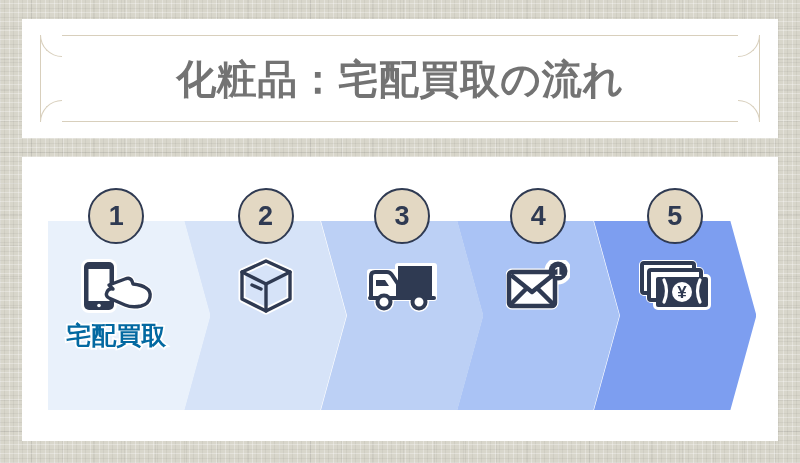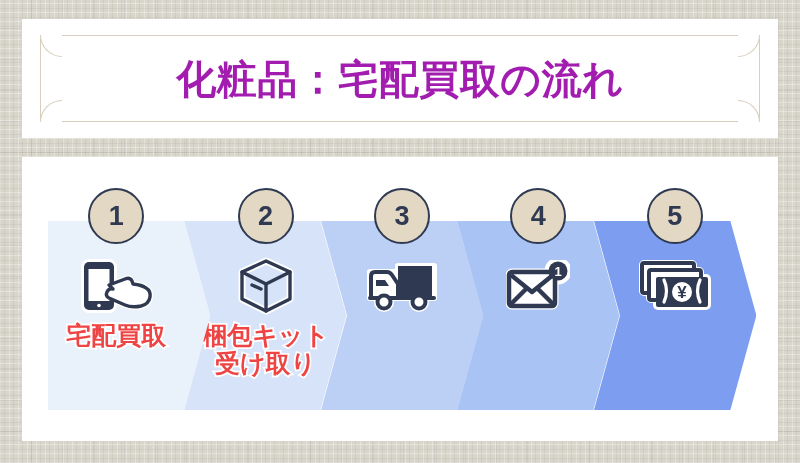--- a/index.html
+++ b/index.html
@@ -71,21 +71,21 @@
   .frame-corner.tr { right: -1px; top: -1px;    border-width: 0 1px 1px 0; border-bottom-right-radius: 22px; }
   .frame-corner.bl { left: -1px;  bottom: -1px; border-width: 1px 0 0 1px; border-top-left-radius: 22px; }
   .frame-corner.br { right: -1px; bottom: -1px; border-width: 1px 1px 0 0; border-top-right-radius: 22px; }
 
   #header-title {
     position: absolute;
     inset: 0;
     display: flex;
     align-items: center;
     justify-content: center;
-    color: #a21caf;
+    color: #737373;
     font-size: 40px;
     font-weight: bold;
     letter-spacing: 0.5px;
     line-height: 1;
     white-space: nowrap;
   }
 
   
   #body-card {
     position: absolute;
@@ -151,21 +151,21 @@
     height: 58px;
     display: flex;
     align-items: center;
     justify-content: center;
   }
   .chev-icon svg { display: block; }
 
   .chev-label {
     margin-top: 6px;
     text-align: center;
-    color: #ef4444;
+    color: #0369a1;
     font-size: 25px;
     font-weight: bold;
     line-height: 1.12;
     white-space: nowrap;
     -webkit-text-stroke: 3.5px #ffffff;
     paint-order: stroke fill;
   }
 </style>
 </head>
 <body>
@@ -223,24 +223,20 @@
         <path d="M29 4 L53 15 L53 42 L29 54 L5 42 L5 15 Z"></path>
       </g>
       <g fill="none" stroke="#2f3a52" stroke-width="3.4" stroke-linejoin="round" stroke-linecap="round">
         <path d="M29 4 L53 15 L53 42 L29 54 L5 42 L5 15 Z"></path>
         <path d="M5 15 L29 27 L53 15"></path>
         <path d="M29 27 L29 54"></path>
         <path d="M15 28 L24 32"></path>
       </g>
     </svg>
           </div>
-          <div class="chev-label">
-            <div>梱包キット</div>
-            <div>受け取り</div>
-          </div>
         </div>
       </div>
       <div class="chev" style="left: 272.8px; width: 162.4px; z-index: 3;">
         <div class="chev-shape">
           <svg viewBox="0 0 162.4 189" preserveAspectRatio="none">
        <polygon points="0,0 136.4,0 162.4,94.5 136.4,189 0,189 26,94.5" fill="#bcd0f5"></polygon>
      </svg>
         </div>
         <div class="badge" style="left: 81.2px;">3</div>
         <div class="chev-content" style="left: 26px; width: 110.4px;">

